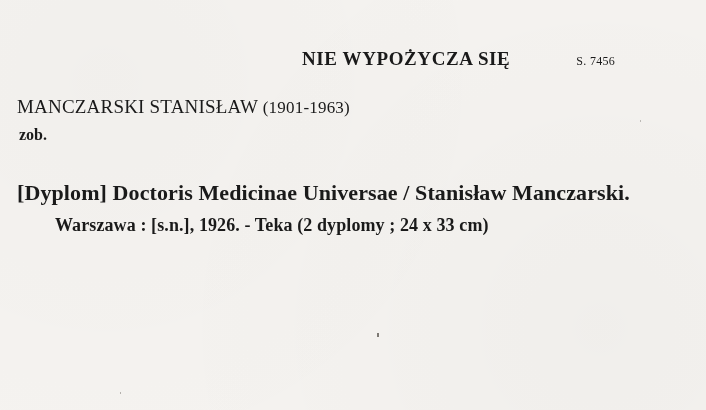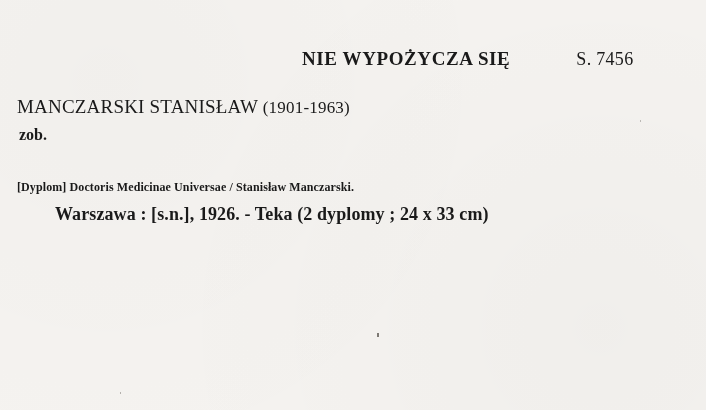--- a/index.html
+++ b/index.html
@@ -36,21 +36,21 @@
     box-sizing: border-box;
     margin-top: 12px;
   }
   .stamp {
     font-weight: bold;
     font-size: 19px;
     letter-spacing: 0.6px;
     white-space: nowrap;
   }
   .shelfmark {
-    font-size: 18px;
+    font-size: 12px;
     margin-left: 66px;
     white-space: nowrap;
     letter-spacing: 0.3px;
   }
   .author-block {
     position: absolute;
     top: 96px;
     left: 17px;
     width: 660px;
   }
@@ -69,21 +69,21 @@
     margin-top: 8px;
     margin-left: 2px;
   }
   .title-block {
     position: absolute;
     top: 180px;
     left: 17px;
     width: 672px;
   }
   .title-line {
-    font-size: 12px;
+    font-size: 22px;
     font-weight: bold;
     letter-spacing: 0.1px;
     white-space: nowrap;
   }
   .imprint-line {
     font-size: 18px;
     font-weight: bold;
     margin-top: 9px;
     margin-left: 38px;
     letter-spacing: 0.1px;

